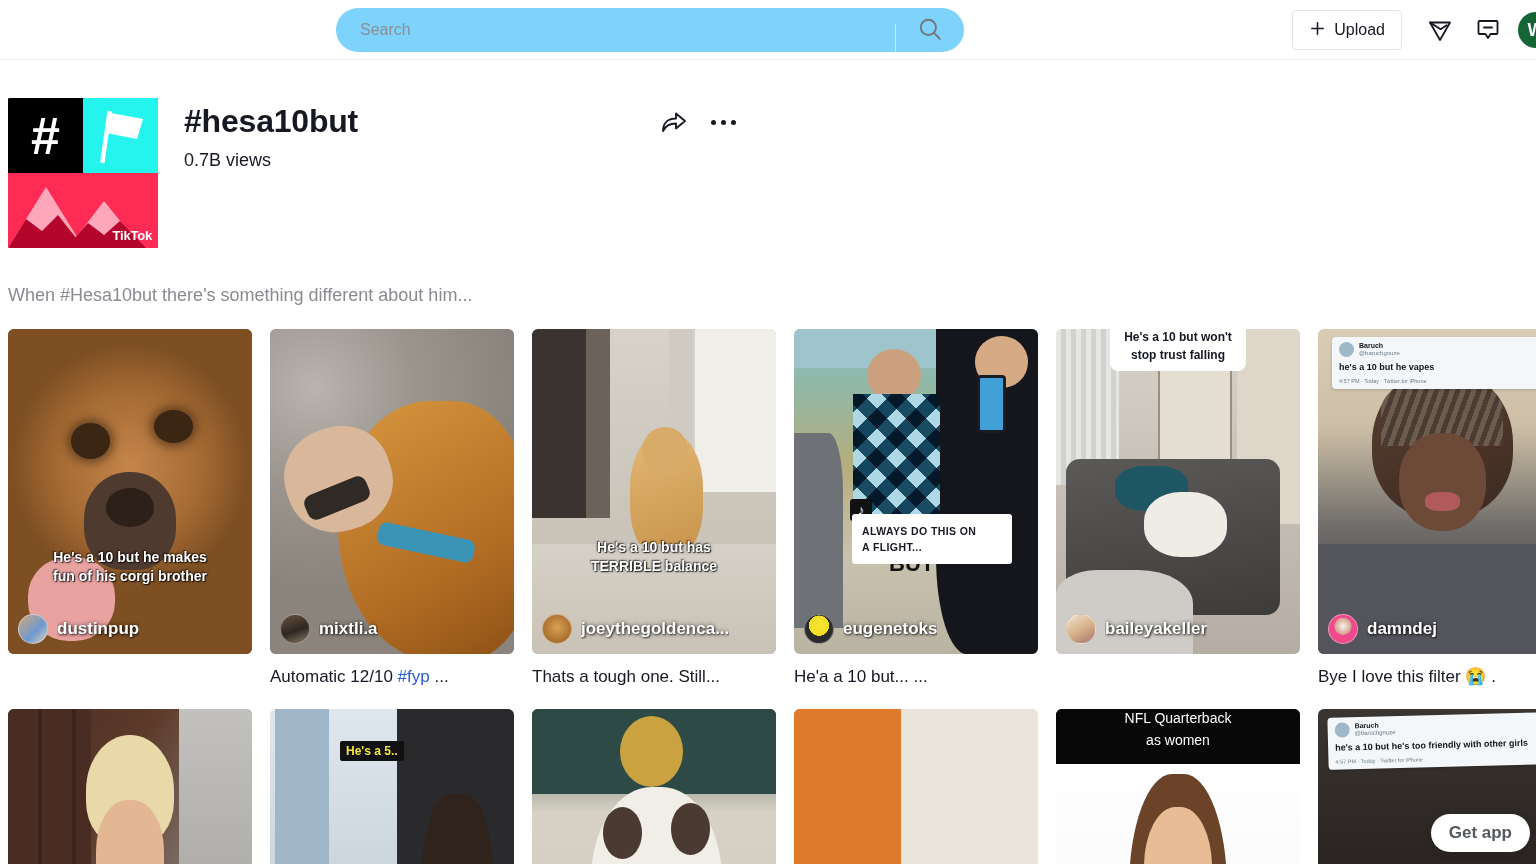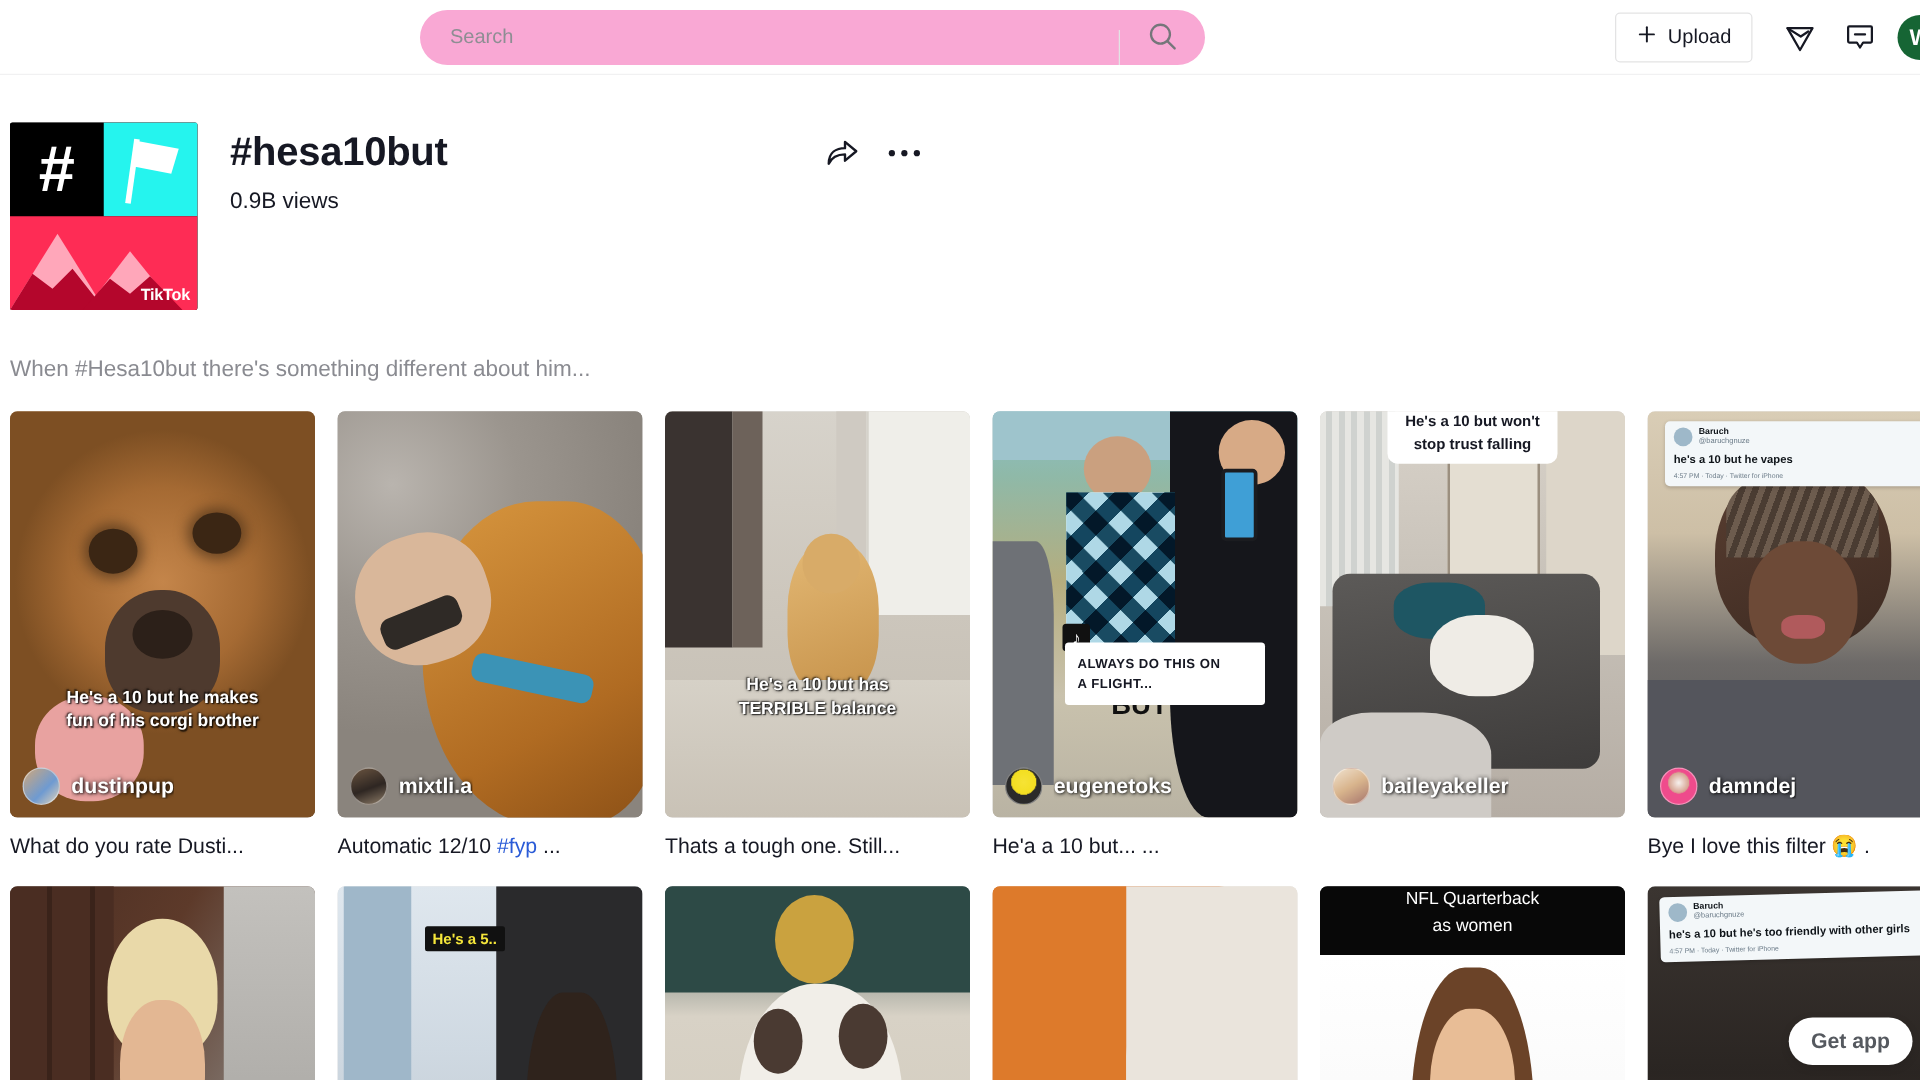--- a/index.html
+++ b/index.html
@@ -23,21 +23,21 @@
     display: flex;
     align-items: center;
   }
 
   .search-wrap {
     position: absolute;
     left: 336px;
     top: 8px;
     width: 628px;
     height: 44px;
-    background: #f9a8d4;
+    background: #7dd3fc;
     border-radius: 92px;
     display: flex;
     align-items: flex-end;
   }
   .search-input {
     flex: 1;
     height: 100%;
     border: none;
     outline: none;
     background: transparent;
@@ -366,21 +366,21 @@
         <path d="M60 75 L96 28 L134 75 Z" fill="#FFA7BA"></path>
         <path d="M0 75 L18 46 L34 58 L50 42 L76 75 Z" fill="#B4062C"></path>
         <path d="M58 75 L80 50 L96 62 L112 48 L138 75 Z" fill="#B4062C"></path>
       </svg>
       <span class="tiktok-word">TikTok</span>
     </div>
   </div>
 
   <div class="tag-meta">
     <h1 class="tag-title">#hesa10but</h1>
-    <div class="tag-views">0.9B views</div>
+    <div class="tag-views">0.7B views</div>
 
     <div class="tag-actions">
       <button class="act-btn">
         <span>
           <svg width="30" height="30" viewBox="0 0 30 30" fill="none" stroke="#161823" stroke-width="1.9" stroke-linejoin="round" stroke-linecap="round">
             <path d="M4 25 C4 16 10 12.5 17 12.5 L17 7.5 L26 15 L17 22.5 L17 17.5 C11 17.5 6.5 19.5 4 25 Z"></path>
           </svg>
         </span>
       </button>
       <button class="act-btn">
@@ -408,21 +408,20 @@
         <div style="position:absolute;left:31%;top:44%;width:38%;height:30%;border-radius:48% 48% 42% 42%;background:#4e3a2e;"></div>
         <div style="position:absolute;left:40%;top:49%;width:20%;height:12%;border-radius:50%;background:#2c2019;"></div>
         <div style="position:absolute;left:8%;top:70%;width:36%;height:26%;border-radius:46%;background:#e8a2a0;"></div>
       </div>
       <div class="overlay-text" style="bottom:68px;">He's a 10 but he makes<br>fun of his corgi brother</div>
       <div class="author">
         <div class="author-av" style="background:linear-gradient(135deg,#cfa77b,#6e9ad1 60%,#e2d3b8);"></div>
         <div class="author-name">dustinpup</div>
       </div>
     </div>
-    <div class="caption">What do you rate Dusti...</div>
   </div>
 
   <div class="card">
     <div class="thumb">
       <div class="bg" style="background:
              radial-gradient(circle at 18% 18%, #b9b4ae 0%, #9b958e 30%, #8a847d 60%),
              linear-gradient(130deg,#a8a29a 0%,#8d877f 100%);">
         <div style="position:absolute;right:-6%;top:22%;width:78%;height:80%;border-radius:48% 40% 34% 52%;background:linear-gradient(150deg,#d8973f,#b06b22 65%,#8a4f16);"></div>
         <div style="position:absolute;left:6%;top:30%;width:44%;height:32%;border-radius:46%;background:#d9b79a;transform:rotate(-18deg);"></div>
         <div style="position:absolute;left:14%;top:48%;width:27%;height:8%;border-radius:9px;background:#2f2a26;transform:rotate(-22deg);"></div>
@@ -441,20 +440,24 @@
       <div class="bg" style="background:linear-gradient(180deg,#d7d3cb 0%,#cdc7bd 45%,#c2bcb1 100%);">
         <div style="position:absolute;left:0;top:0;width:22%;height:58%;background:#3a3330;"></div>
         <div style="position:absolute;left:22%;top:0;width:10%;height:58%;background:#6d625a;"></div>
         <div style="position:absolute;right:0;top:0;width:34%;height:50%;background:#efeee9;border-left:2px solid #d5d2ca;"></div>
         <div style="position:absolute;right:34%;top:0;width:10%;height:50%;background:#cfcac2;"></div>
         <div style="position:absolute;left:40%;top:32%;width:30%;height:38%;border-radius:44% 44% 40% 40%;background:linear-gradient(160deg,#e3b874,#c6924a);"></div>
         <div style="position:absolute;left:45%;top:30%;width:19%;height:15%;border-radius:50%;background:#d8ab68;"></div>
         <div style="position:absolute;left:0;bottom:0;width:100%;height:34%;background:linear-gradient(180deg,#d6d1c7,#c9c2b6);"></div>
       </div>
       <div class="overlay-text" style="bottom:78px;">He's a 10 but has<br>TERRIBLE balance</div>
+      <div class="author">
+        <div class="author-av" style="background:radial-gradient(circle at 50% 45%,#d9a055,#a96f2d 70%,#f2dfc8);"></div>
+        <div class="author-name">joeythegoldenca...</div>
+      </div>
     </div>
     <div class="caption">Thats a tough one. Still...</div>
   </div>
 
   <div class="card">
     <div class="thumb">
       <div class="bg" style="background:linear-gradient(180deg,#8bbfc8 0%,#8fb9a8 16%,#b5ad7e 42%,#c9c2ad 70%,#b9b3a3 100%);">
         <div style="position:absolute;left:0;top:0;width:100%;height:12%;background:#9ec4cc;"></div>
         <div style="position:absolute;right:0;top:0;width:42%;height:100%;background:#15161b;border-radius:0 0 0 30%;"></div>
         <div style="position:absolute;right:4%;top:2%;width:22%;height:16%;border-radius:50%;background:#d7aa86;"></div>

